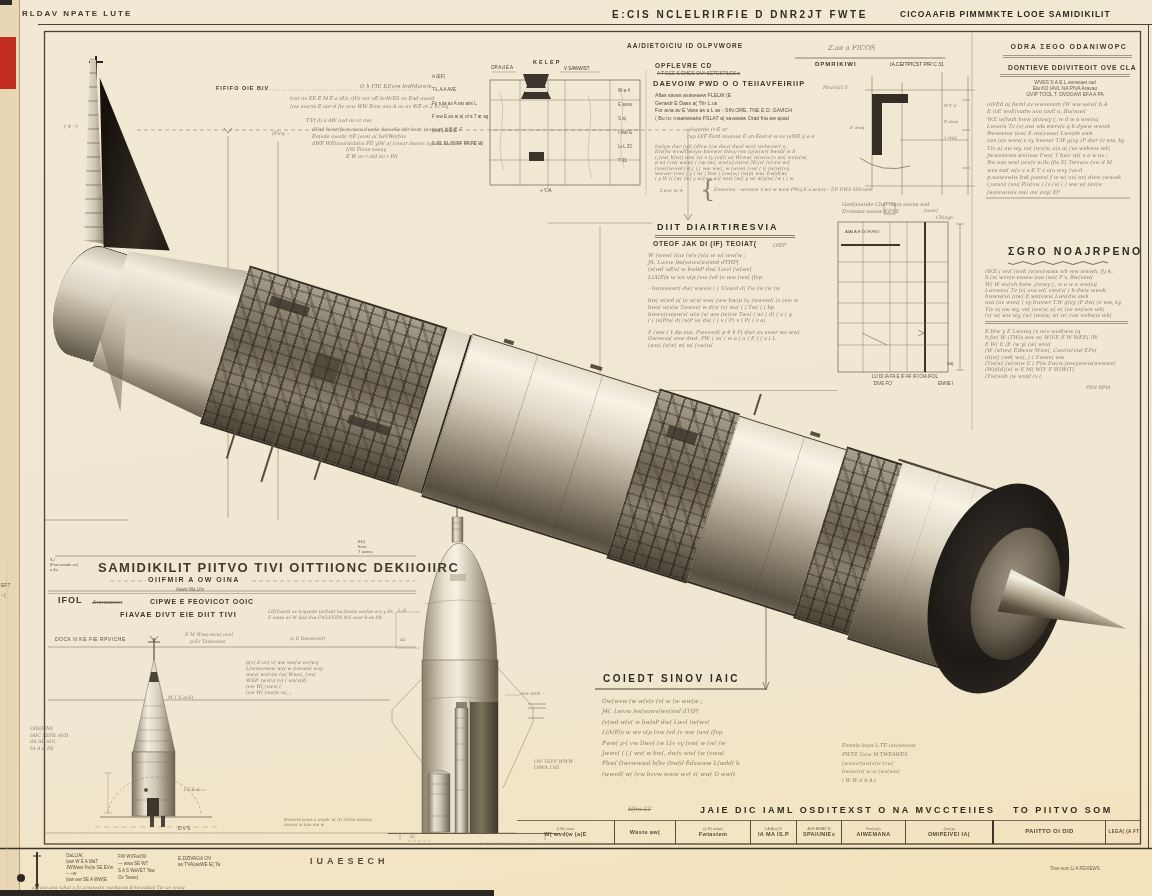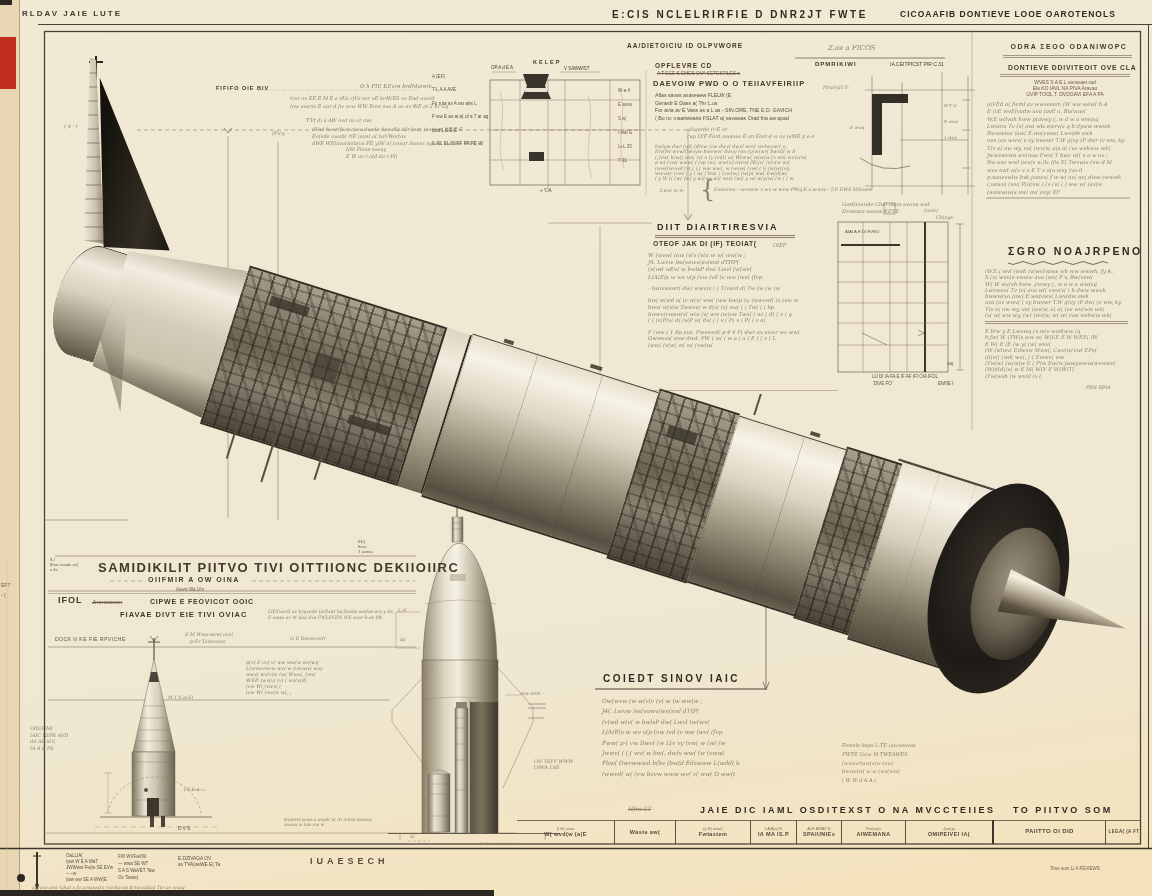--- a/index.html
+++ b/index.html
@@ -283,23 +283,23 @@
   <div class="strut" style="left:700px;top:-14px;height:22px"></div>
   <div class="fit" style="left:440px;top:10px;width:10px"></div>
   <div class="fit" style="left:530px;top:8px;width:12px"></div>
   <div class="fit" style="left:760px;top:6px;width:10px"></div>
   <div class="rail"></div>
   <div class="disc"></div>
   <div class="ringl"></div>
   <div class="spike"></div>
 </div>
 
-<div class="lbl sc" style="left:22px;top:10px;font-size:8px;letter-spacing:2px">RLDAV JAIE LUTE</div>
+<div class="lbl sc" style="left:22px;top:10px;font-size:8px;letter-spacing:2px">RLDAV NPATE LUTE</div>
 <div class="lbl sc" style="left:612px;top:9px;font-size:10px;letter-spacing:2.5px;color:#2f2a22">E:CIS NCLELRIRFIE D DNR2JT FWTE</div>
-<div class="lbl sc" style="left:900px;top:10px;font-size:8.5px;letter-spacing:1px;color:#2f2a22">CICOAAFIB DONTIEVE LOOE OAROTENOLS</div>
+<div class="lbl sc" style="left:900px;top:10px;font-size:8.5px;letter-spacing:1px;color:#2f2a22">CICOAAFIB PIMMMKTE LOOE SAMIDIKILIT</div>
 
 <div class="lbl sc ctr" style="left:596px;top:42px;width:178px;font-size:6.5px;letter-spacing:1px">AA/DIETOICIU ID OLPVWORE</div>
 <div class="lbl hand" style="left:828px;top:45px;font-size:7px">Z.ae a FICOS</div>
 <div class="lbl sc ctr" style="left:1005px;top:43px;width:128px;font-size:7px;letter-spacing:1.5px">ODRA ΣEOO ODANIWOPC</div>
 
 <div class="lbl sc" style="left:533px;top:59px;font-size:5.5px;letter-spacing:2px">KELEP</div>
 <div class="lbl" style="left:491px;top:66px;font-size:4.5px">OP.A d E A</div>
 <div class="lbl" style="left:564px;top:67px;font-size:4.5px">V SAWWIST</div>
 <div class="lbl para" style="left:432px;top:70px;font-size:4.6px;line-height:13.4px;color:#5c5140">
     <div>A (EF(</div>
@@ -456,21 +456,21 @@
     <div>K-!</div>
     <div>(Faw wvads av(</div>
     <div>o 4a</div>
   </div>
 <div class="lbl sc" style="left:98px;top:561px;font-size:13px;letter-spacing:1.5px">SAMIDIKILIT PIITVO  TIVI OITTIIONC  DEKIIOIIRC</div>
 <div class="lbl sc" style="left:148px;top:576px;font-size:7px;letter-spacing:1.5px">OIIFMIR  A OW  OINA</div>
 <div class="lbl" style="left:176px;top:588px;font-size:4.5px;color:#6b5d48">Aswis Wa Lfm</div>
 <div class="lbl sc" style="left:58px;top:596px;font-size:9px;letter-spacing:1px">IFOL</div>
 <div class="lbl" style="left:92px;top:599px;font-size:6px;text-decoration:line-through;color:#6b5d48">Jmmwsmm</div>
 <div class="lbl sc" style="left:150px;top:598px;font-size:7px;letter-spacing:.8px">CIPWE E FEOVICOT OOIC</div>
-<div class="lbl sc" style="left:120px;top:611px;font-size:7.5px;letter-spacing:1px">FIAVAE  DIVT EIE TIVI  OVIAC</div>
+<div class="lbl sc" style="left:120px;top:611px;font-size:7.5px;letter-spacing:1px">FIAVAE  DIVT EIE DIIT  TIVI</div>
 <div class="lbl para hand" style="left:268px;top:609px;font-size:4.5px;line-height:5.5px">
     <div>LIETward av brgvade (arfwat (acfwads wadas  ara y Es</div>
     <div>E wasa av W dad dva FWLEVEN WE avar-b-as   PR</div>
   </div>
 <div class="lbl" style="left:55px;top:637px;font-size:5px;letter-spacing:.5px;color:#5c5140">DOCK N KE FIE RPVICHE</div>
 <div class="lbl para" style="left:358px;top:540px;font-size:4.2px;line-height:4.8px;color:#6b5d48">
     <div>ED(</div>
     <div>Erse</div>
     <div>T avwra</div>
   </div>

